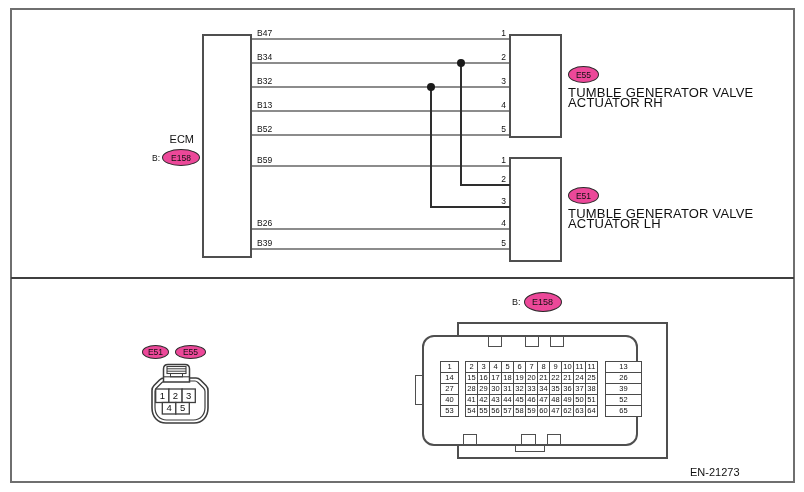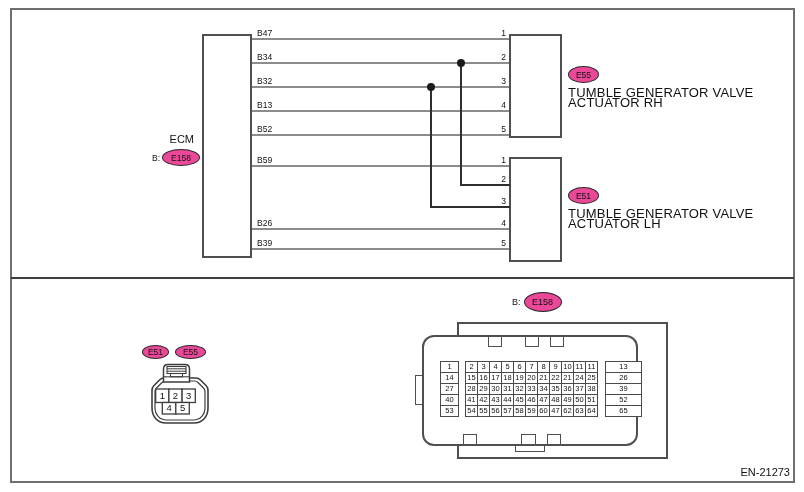--- a/index.html
+++ b/index.html
@@ -42,21 +42,21 @@
   .notch { border:1.5px solid #4f4f4f; background:#fff; z-index:3; }
   .sidetab { border:1.5px solid #4f4f4f; border-right:none; background:#fff; z-index:3; }
   .bump { border:1.5px solid #4f4f4f; border-top:none; background:#fff; z-index:1; }
   .pgrid { display:grid; gap:1px; padding:1px; background:#4a4a4a; z-index:4; }
   .pgrid .cell { background:#fff; display:flex; align-items:center; justify-content:center;
                  font-size:7.5px; line-height:1; color:#111; }
 
   .e158-label { display:flex; align-items:center; gap:3px; font-size:9px; z-index:5; }
   .e158-label .oval { width:38px; height:20px; font-size:9px; }
 
-  .footer-code { font-size:11px; color:#111; width:100px; text-align:right; }
+  .footer-code { font-size:11px; color:#111; width:100px; }
 
   svg text { font-family:"Liberation Sans", sans-serif; fill:#111; }
 </style>
 </head>
 <body>
 
 <div id="page">
 
   <div class="abs frame"></div>
   <div class="abs divider"></div>

